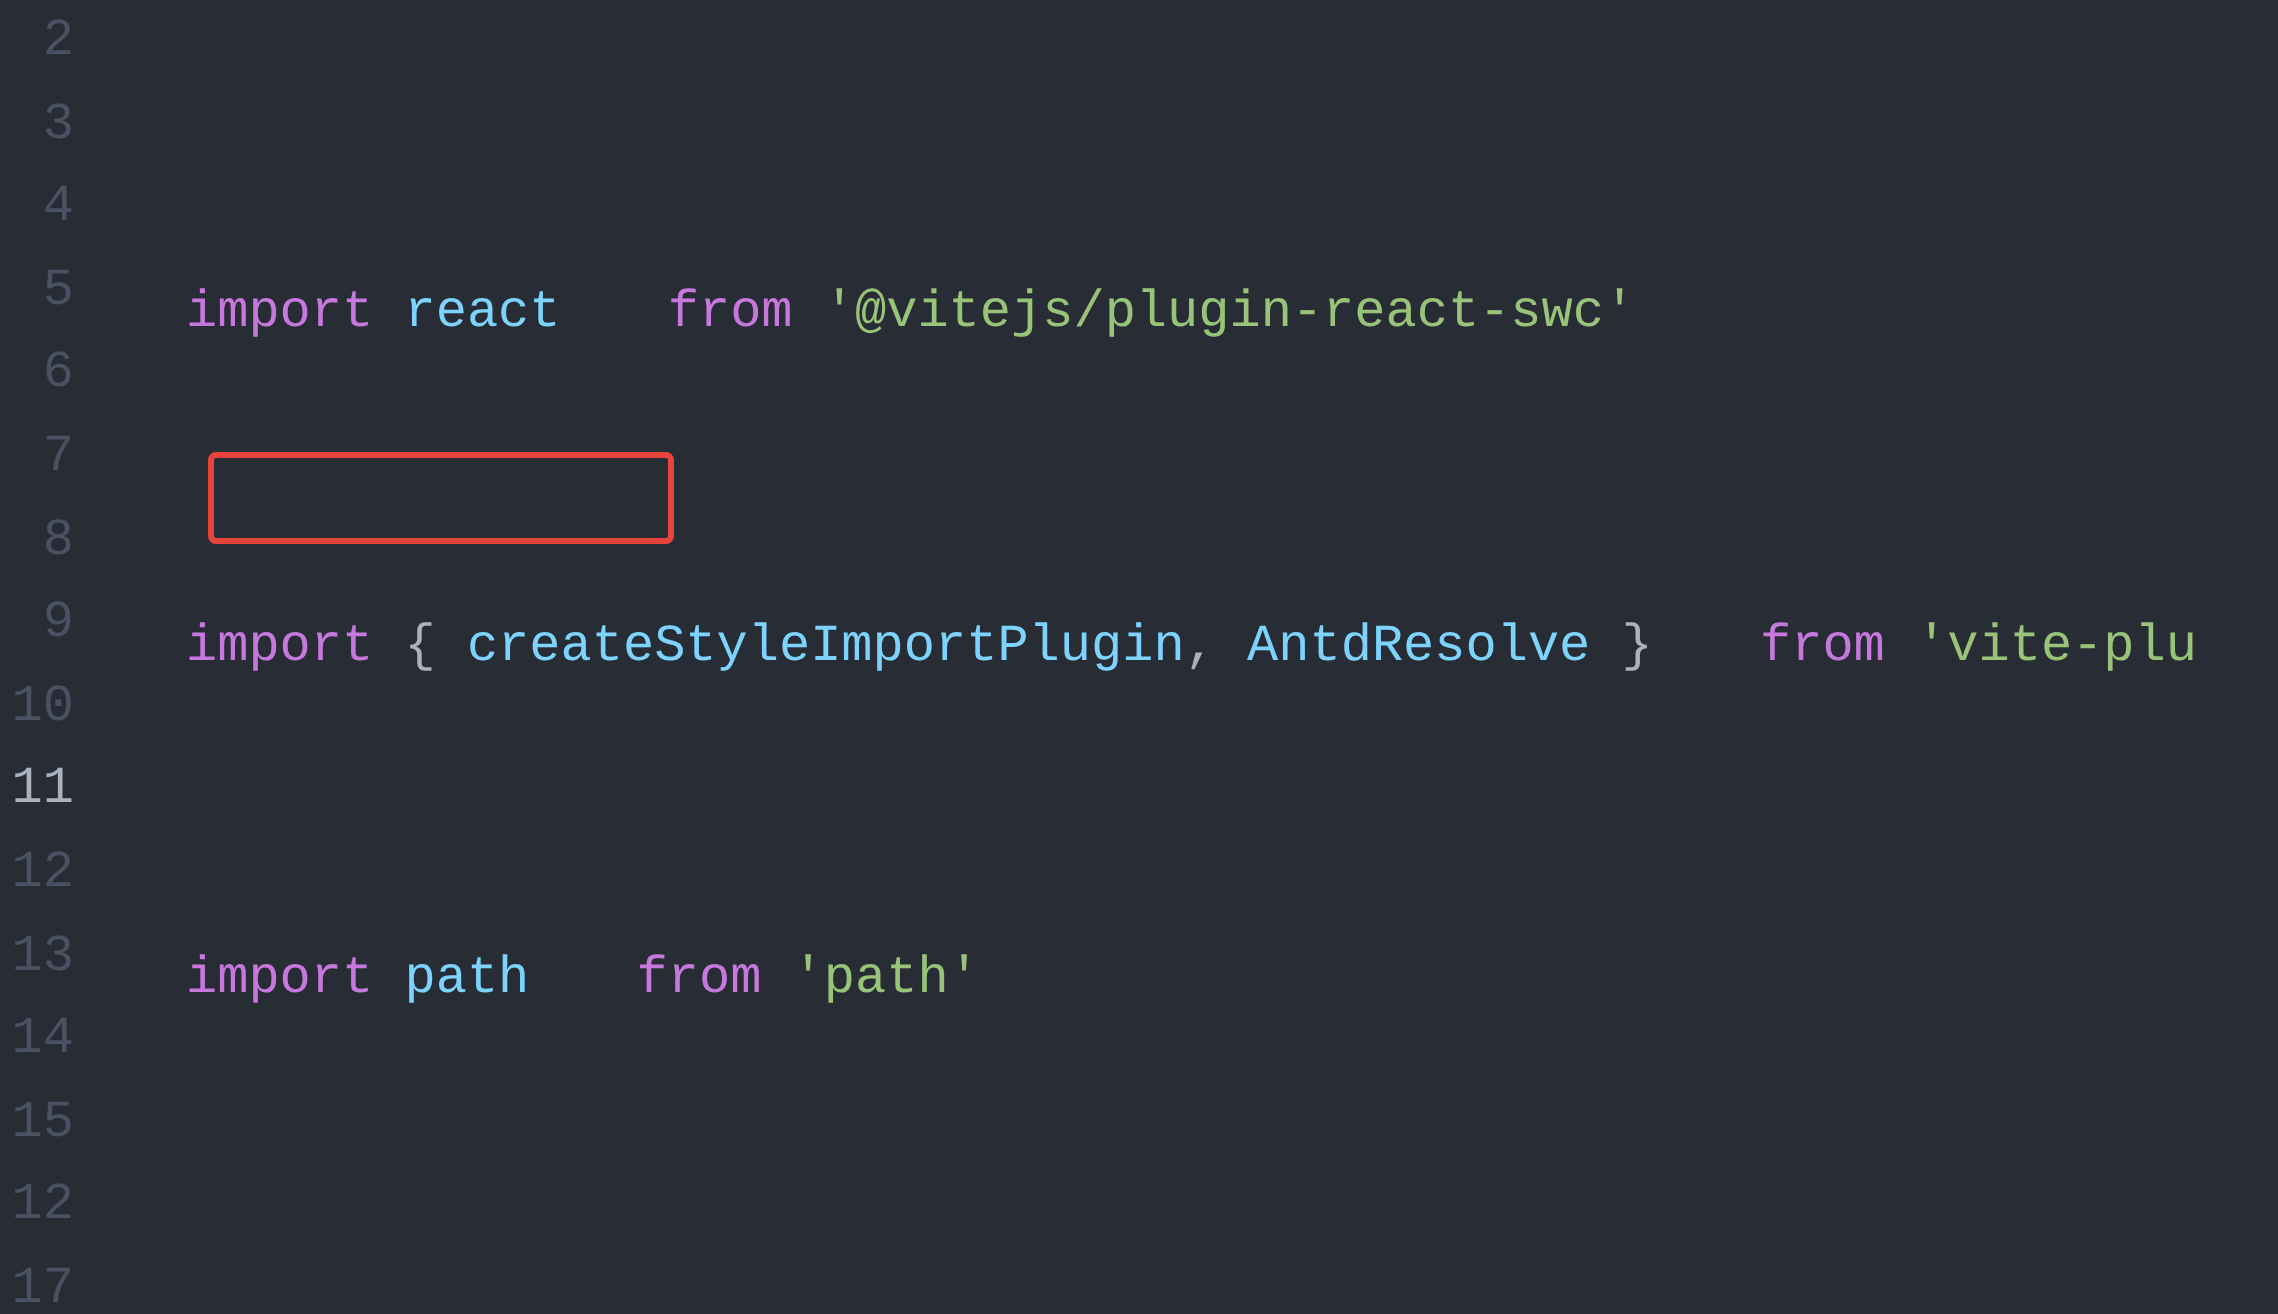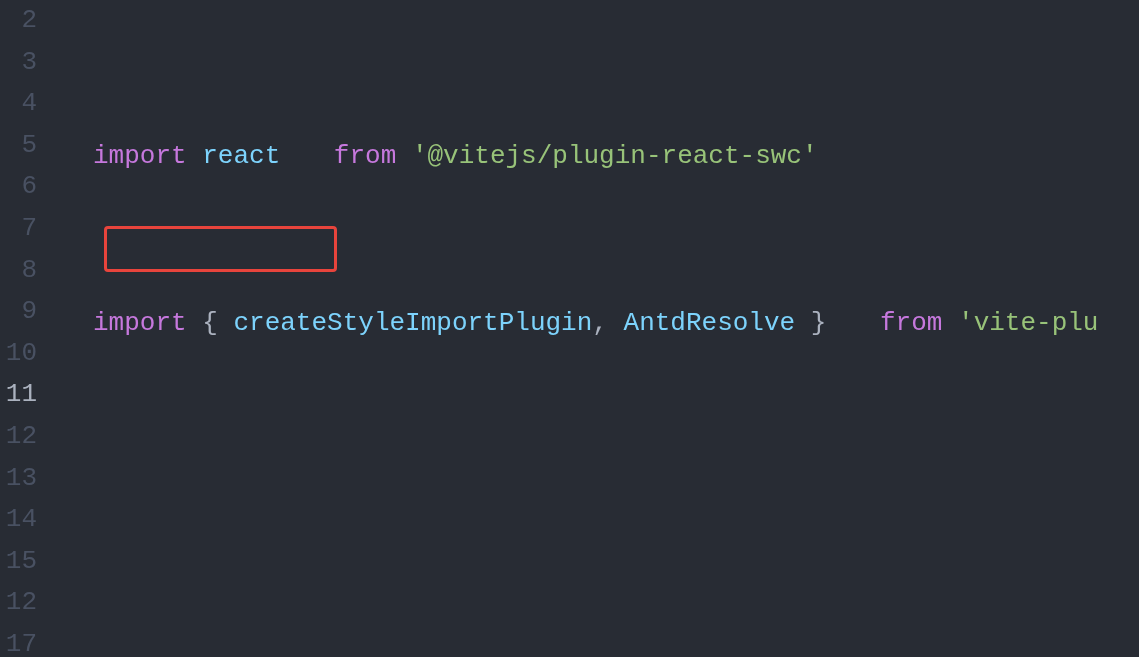--- a/index.html
+++ b/index.html
@@ -80,20 +80,21 @@
     <div class="line-num">12</div>
     <div class="line-num">17</div>
   </div>
   <div class="code">
     <div class="highlight-box" style="left:49px; top:226px; width:233px; height:46px;"></div>
 
     <div class="code-line" style="margin-top:-30px;"><span class="keyword">import</span> <span class="var">react</span> <span class="keyword">from</span> <span class="string">'@vitejs/plugin-react-swc'</span></div>
 
     <div class="code-line"><span class="keyword">import</span> <span class="punct">{</span> <span class="var">createStyleImportPlugin</span><span class="punct">,</span> <span class="var">AntdResolve</span> <span class="punct">}</span> <span class="keyword">from</span> <span class="string">'vite-plu</span></div>
 
+    <div class="code-line"><span class="keyword">import</span> <span class="var">path</span> <span class="keyword">from</span> <span class="string">'path'</span></div>
 
     <div class="code-line"></div>
 
     
 
     
 
     
 
     

